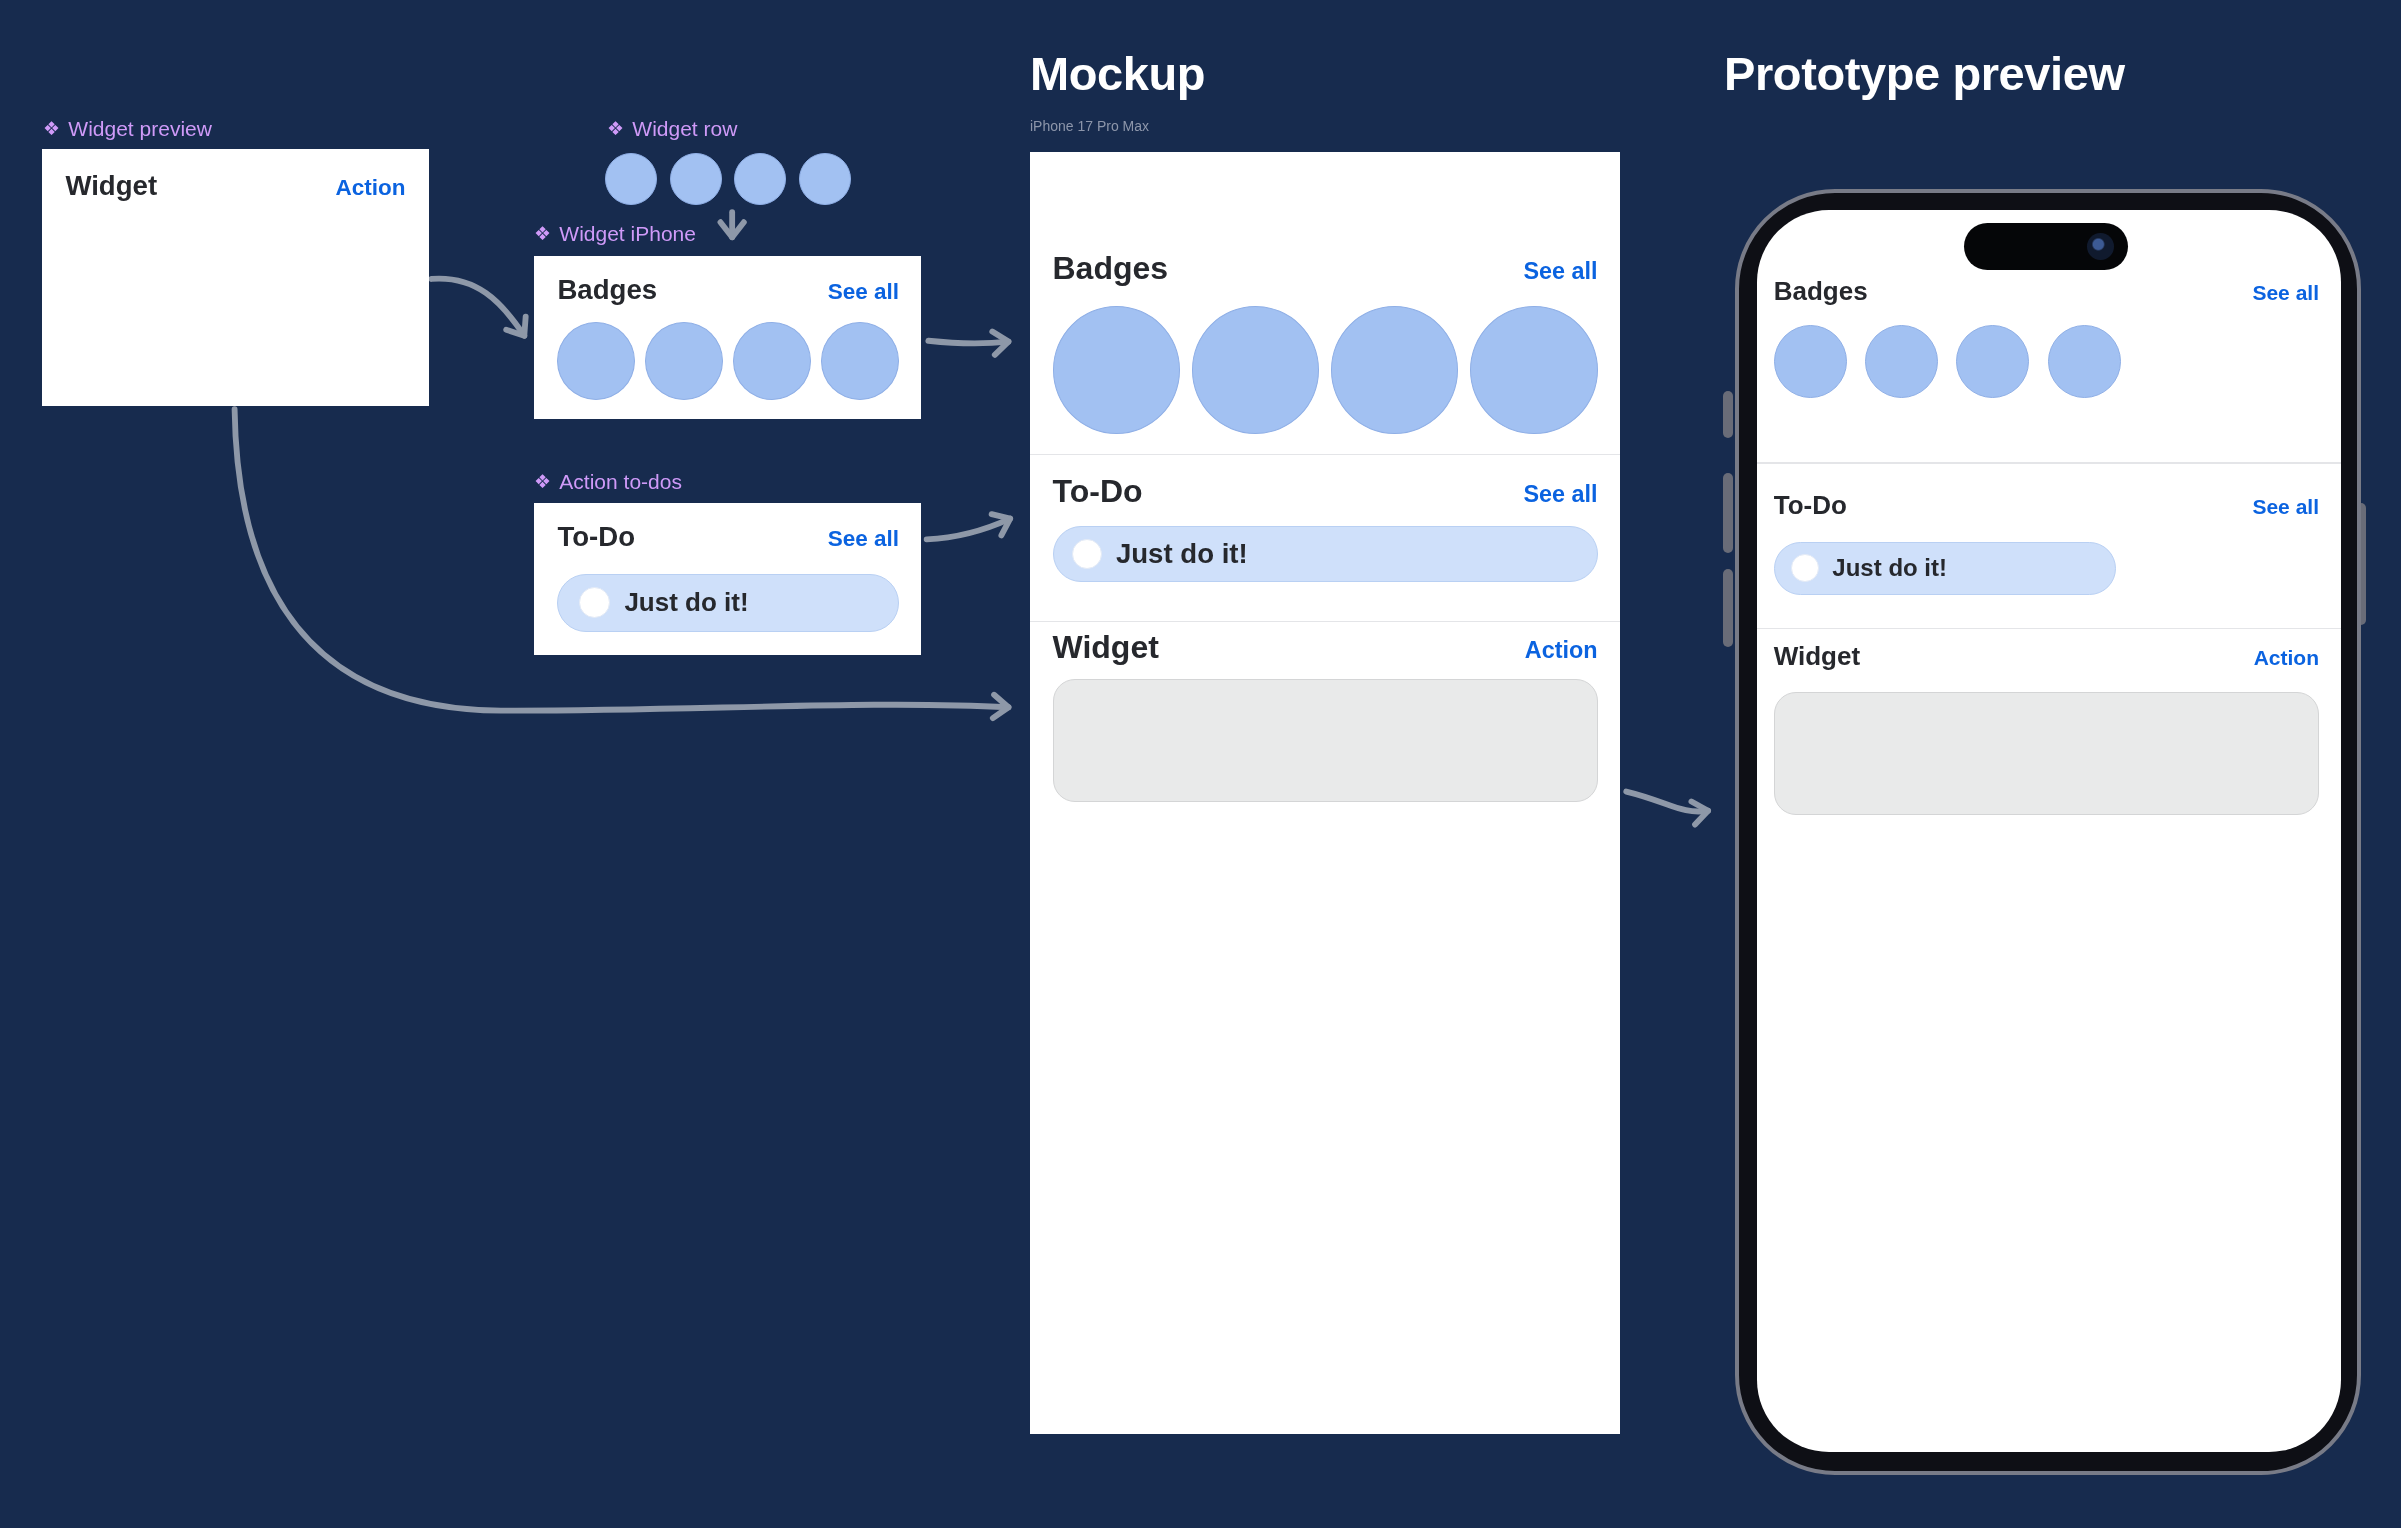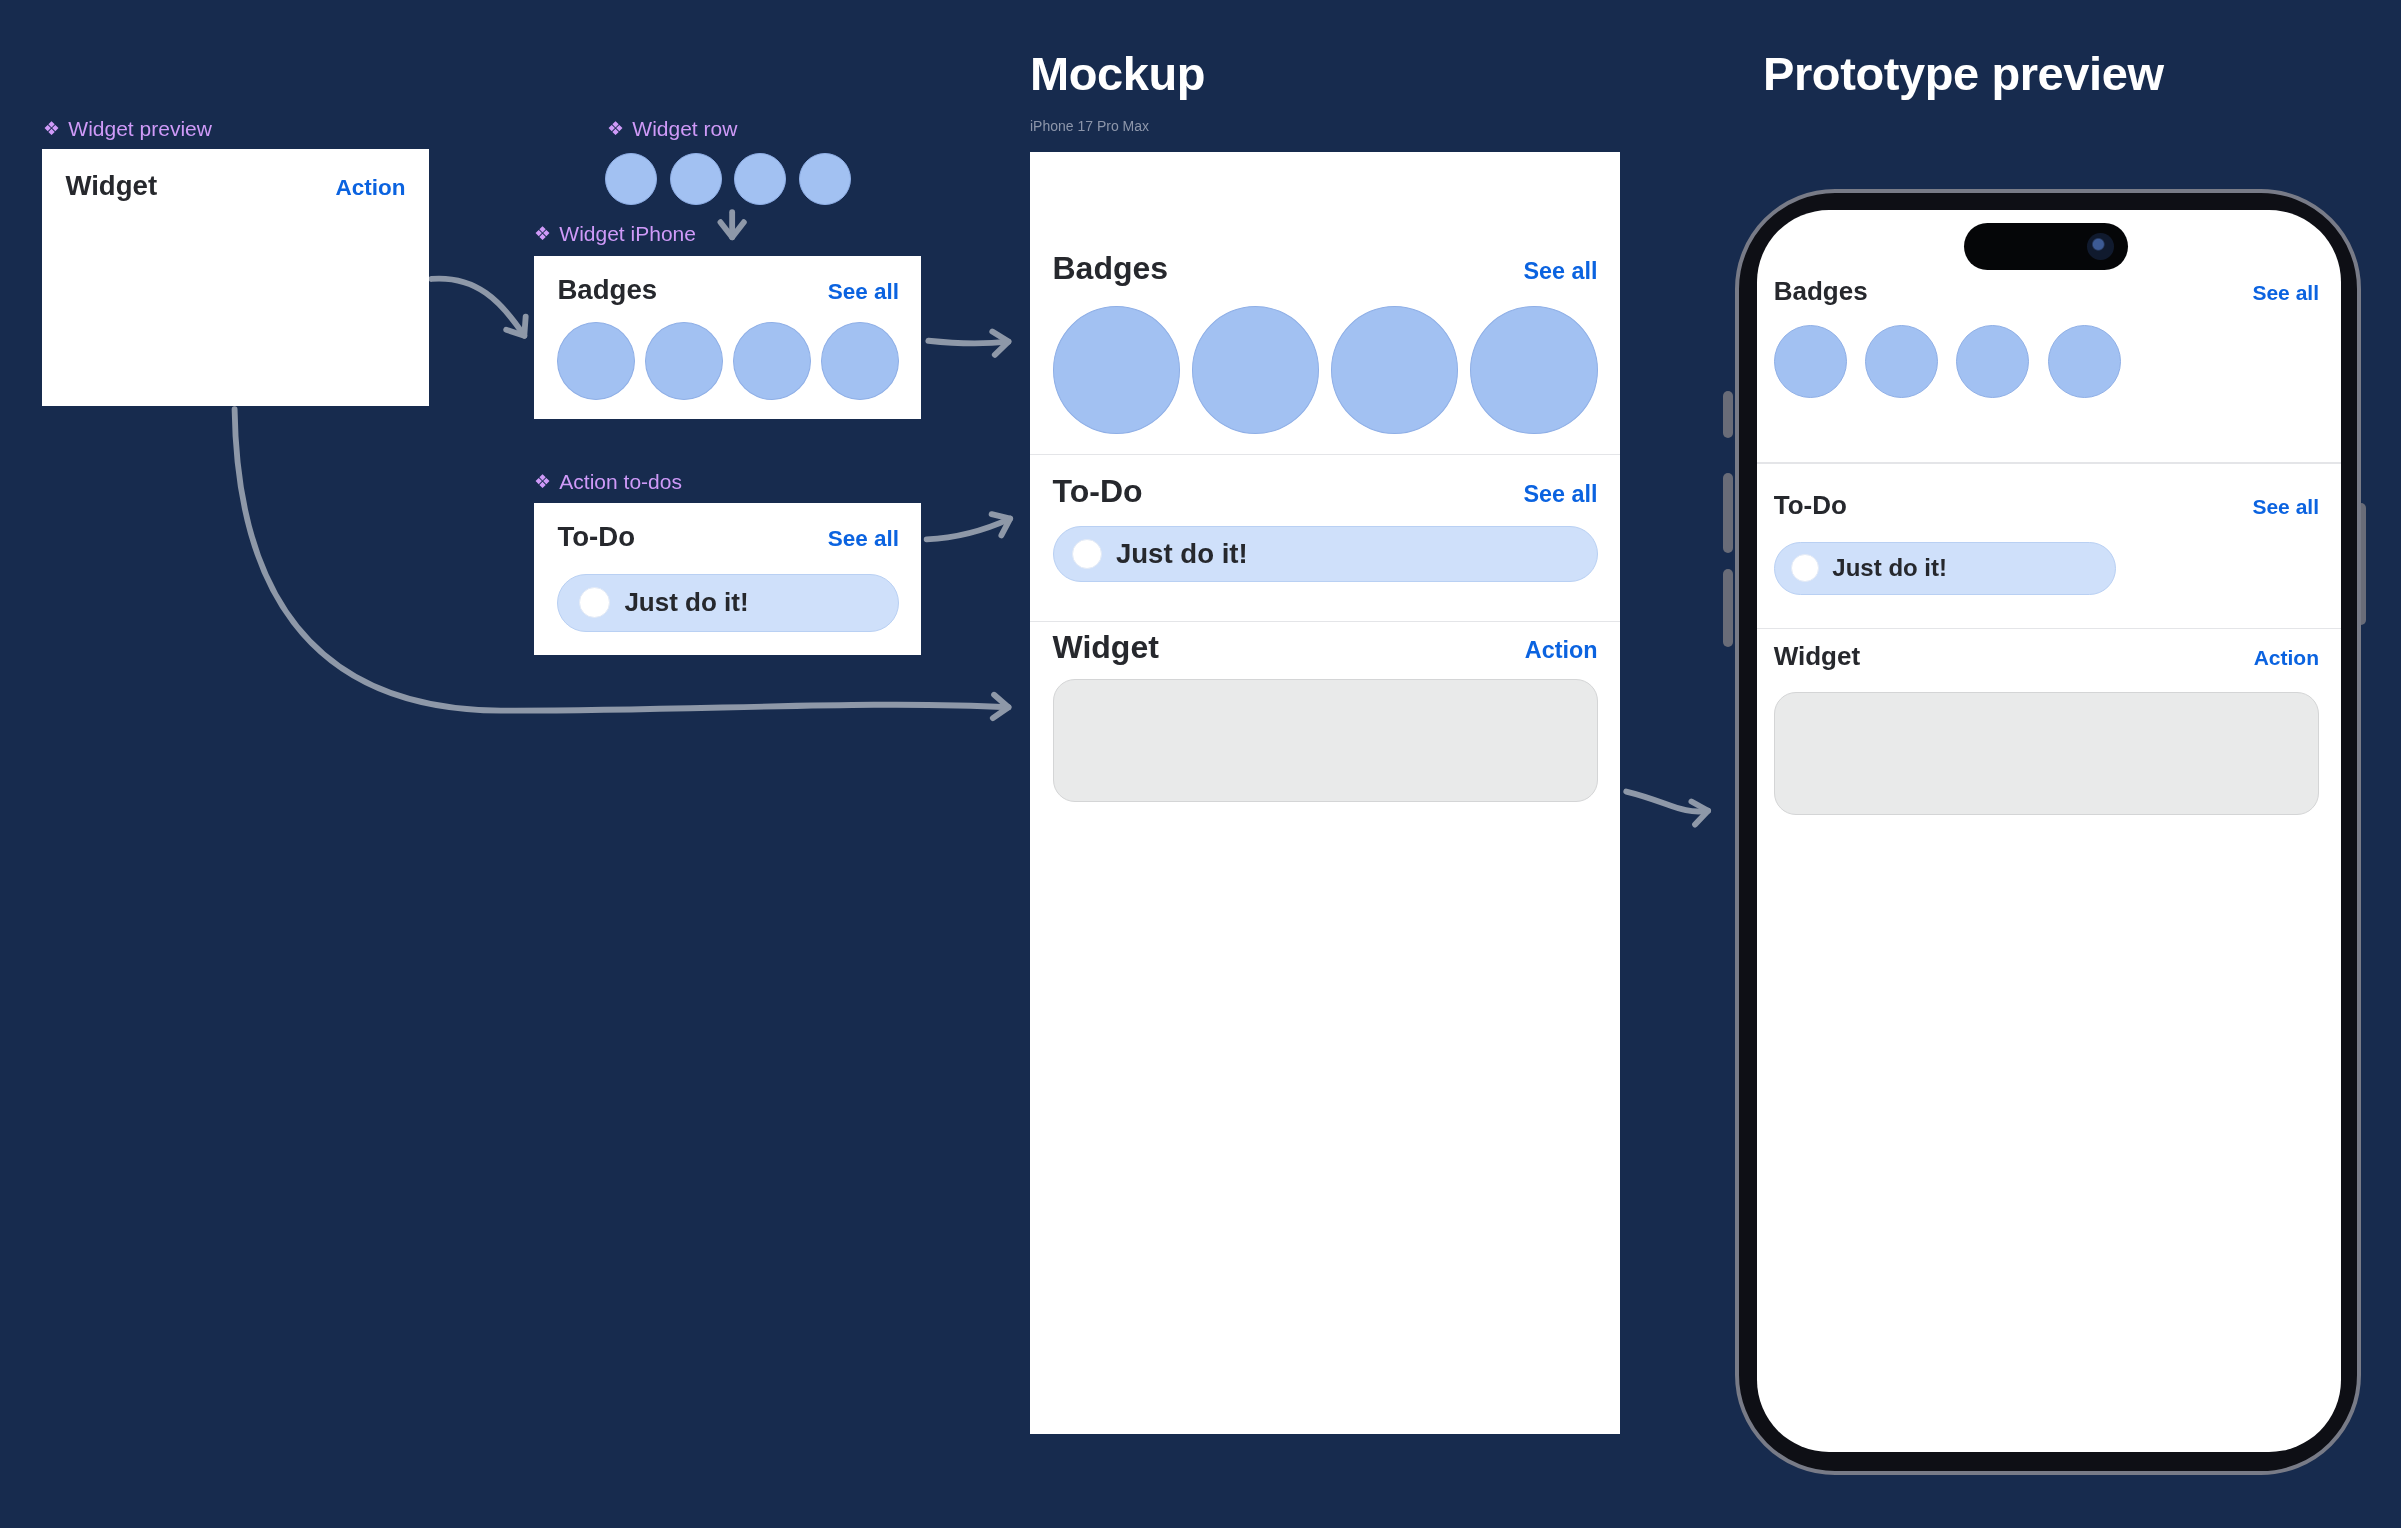--- a/index.html
+++ b/index.html
@@ -161,21 +161,21 @@
       <div class="divider" style="margin-top:39px;"></div>
 
       <div class="sec-h" style="padding-top:8.3px;">
         <span class="t">Widget</span>
         <span class="l">Action</span>
       </div>
       <div class="ph-rect" style="margin-top:15px;height:123px;"></div>
     </div>
   </div>
 
-  <div class="abs col-title" style="left:1724px;top:48px;margin-left:39px;">Prototype preview</div>
+  <div class="abs col-title" style="left:1724px;top:48px;">Prototype preview</div>
 
   <div class="abs side-btn" style="left:1723px;top:391px;width:10px;height:47px;"></div>
   <div class="abs side-btn" style="left:1723px;top:473px;width:10px;height:80px;"></div>
   <div class="abs side-btn" style="left:1723px;top:569px;width:10px;height:78px;"></div>
   <div class="abs side-btn" style="left:2356px;top:503px;width:10px;height:122px;"></div>
 
   <div class="abs phone-frame" style="left:1735px;top:189px;width:626px;height:1286px;"></div>
 
   <div class="abs phone-screen phone" style="left:1757px;top:210px;width:584px;height:1242px;">
     <div class="ps-inner">

